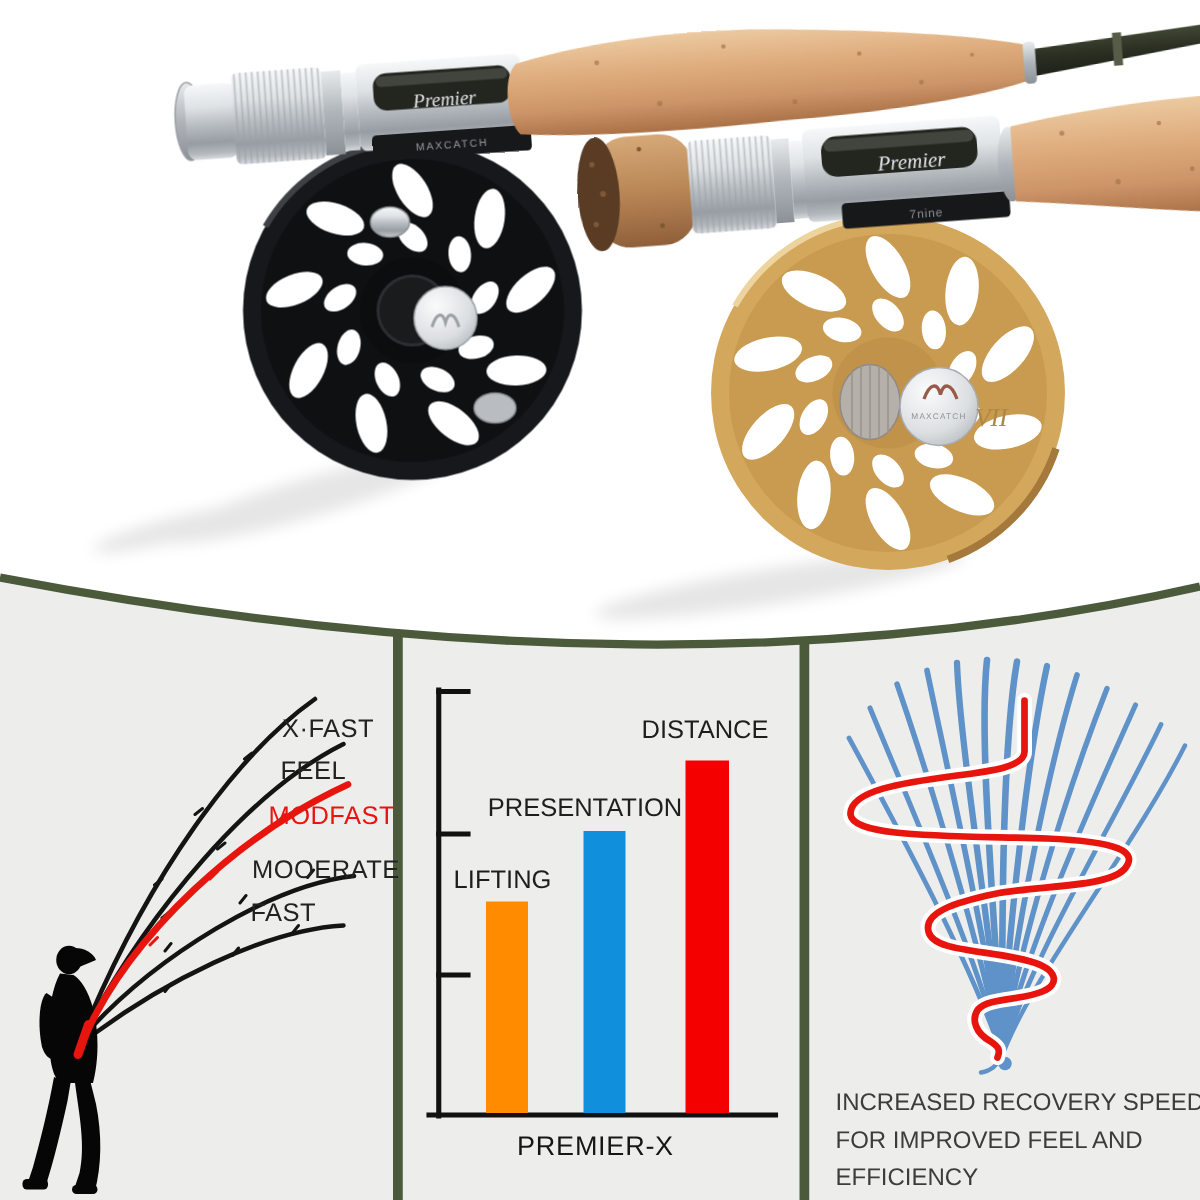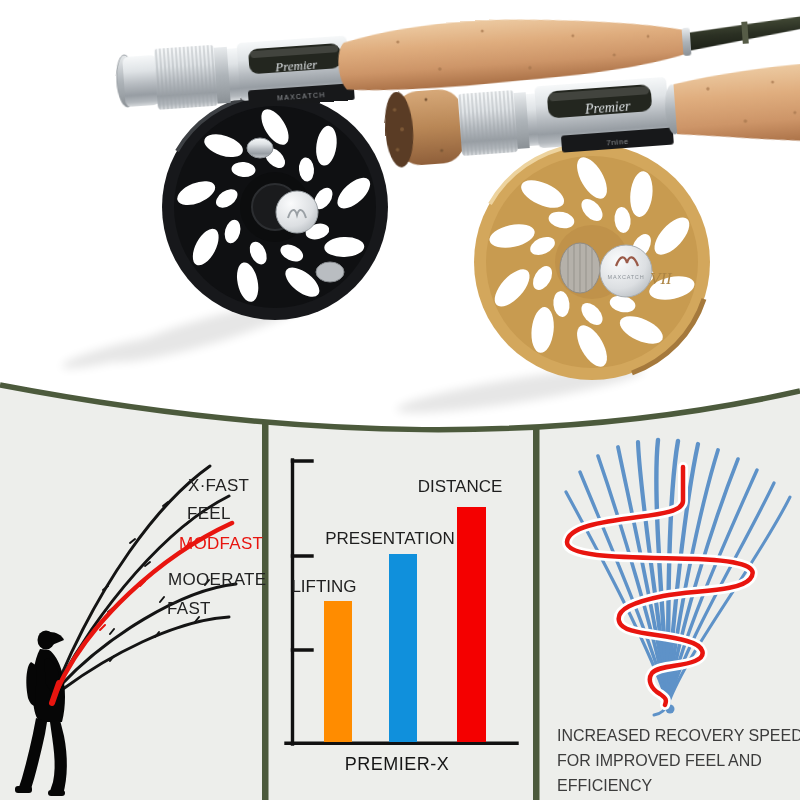--- a/index.html
+++ b/index.html
@@ -256,23 +256,23 @@
 <div class="bar bar-l1" style="height: 141px; background: rgb(255, 140, 0);"></div>
 <div class="bar bar-l2" style="height: 188px; background: rgb(16, 144, 220);"></div>
 <div class="bar bar-l3" style="height: 235px; background: rgb(244, 0, 0);"></div>
 
 <div class="abs action-label" style="left: 188px; top: 476px; color: rgb(34, 34, 34);">X·FAST</div>
 <div class="abs action-label" style="left: 187px; top: 504px; color: rgb(34, 34, 34);">FEEL</div>
 <div class="abs action-label" style="left: 179px; top: 534px; color: rgb(232, 21, 15);">MODFAST</div>
 <div class="abs action-label" style="left: 168px; top: 570px; color: rgb(34, 34, 34);">MOOERATE</div>
 <div class="abs action-label" style="left: 167px; top: 599px; color: rgb(34, 34, 34);">FAST</div>
 
-<div class="abs chart-label" style="left:324px;top:577px;">LIFTING</div>
+<div class="abs chart-label" style="left:335px;top:577px;">LIFTING</div>
 <div class="abs chart-label" style="left:390px;top:529px;">PRESENTATION</div>
-<div class="abs chart-label" style="left:460px;top:477px;">DISTANCE</div>
+<div class="abs chart-label" style="left:470px;top:477px;">DISTANCE</div>
 <div class="abs chart-title" style="left:397px;top:754px;">PREMIER-X</div>
 
 <div class="abs recovery-text" style="left:557px;top:723px;">
   <div>INCREASED RECOVERY SPEED,</div>
   <div>FOR IMPROVED FEEL AND</div>
   <div>EFFICIENCY</div>
 </div>
 
 </div>
 

